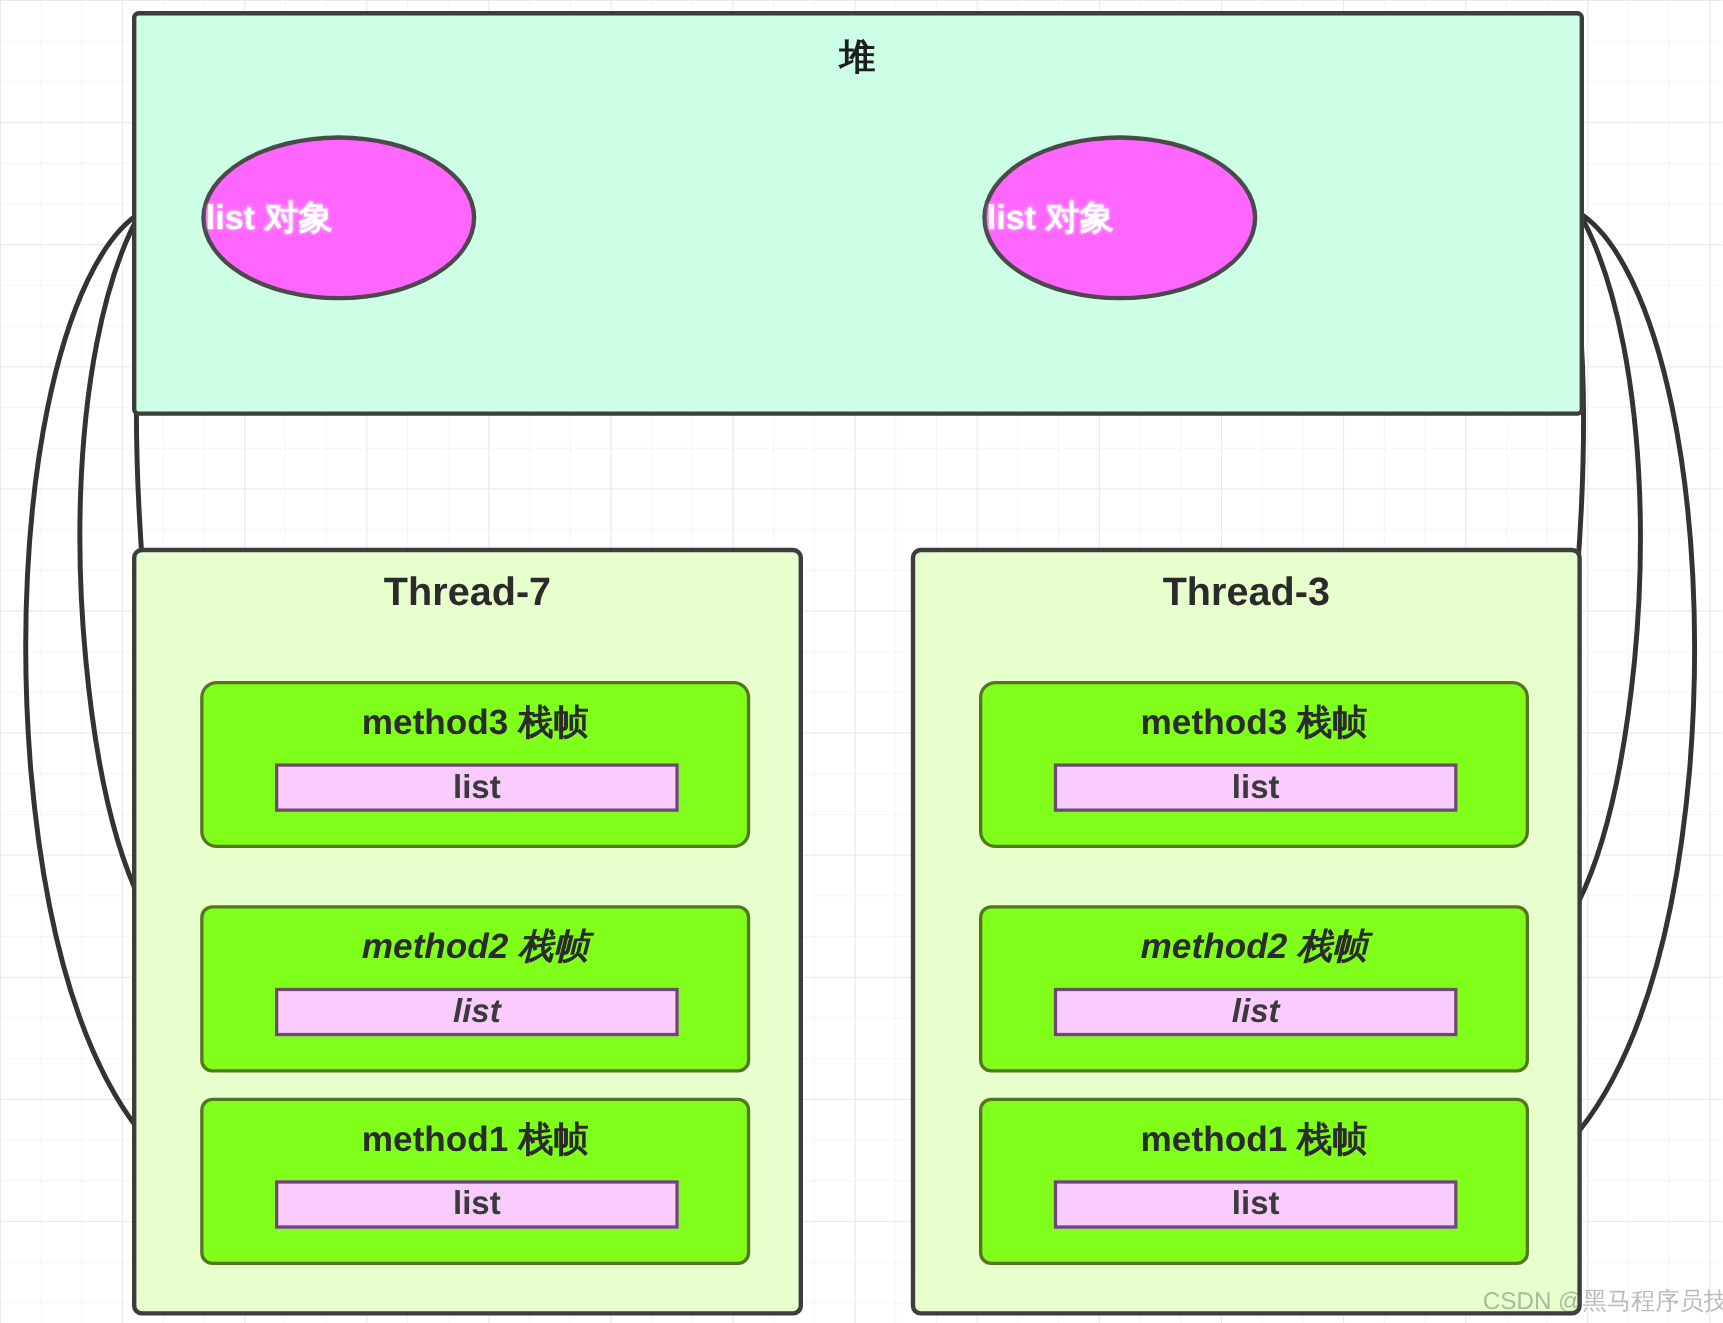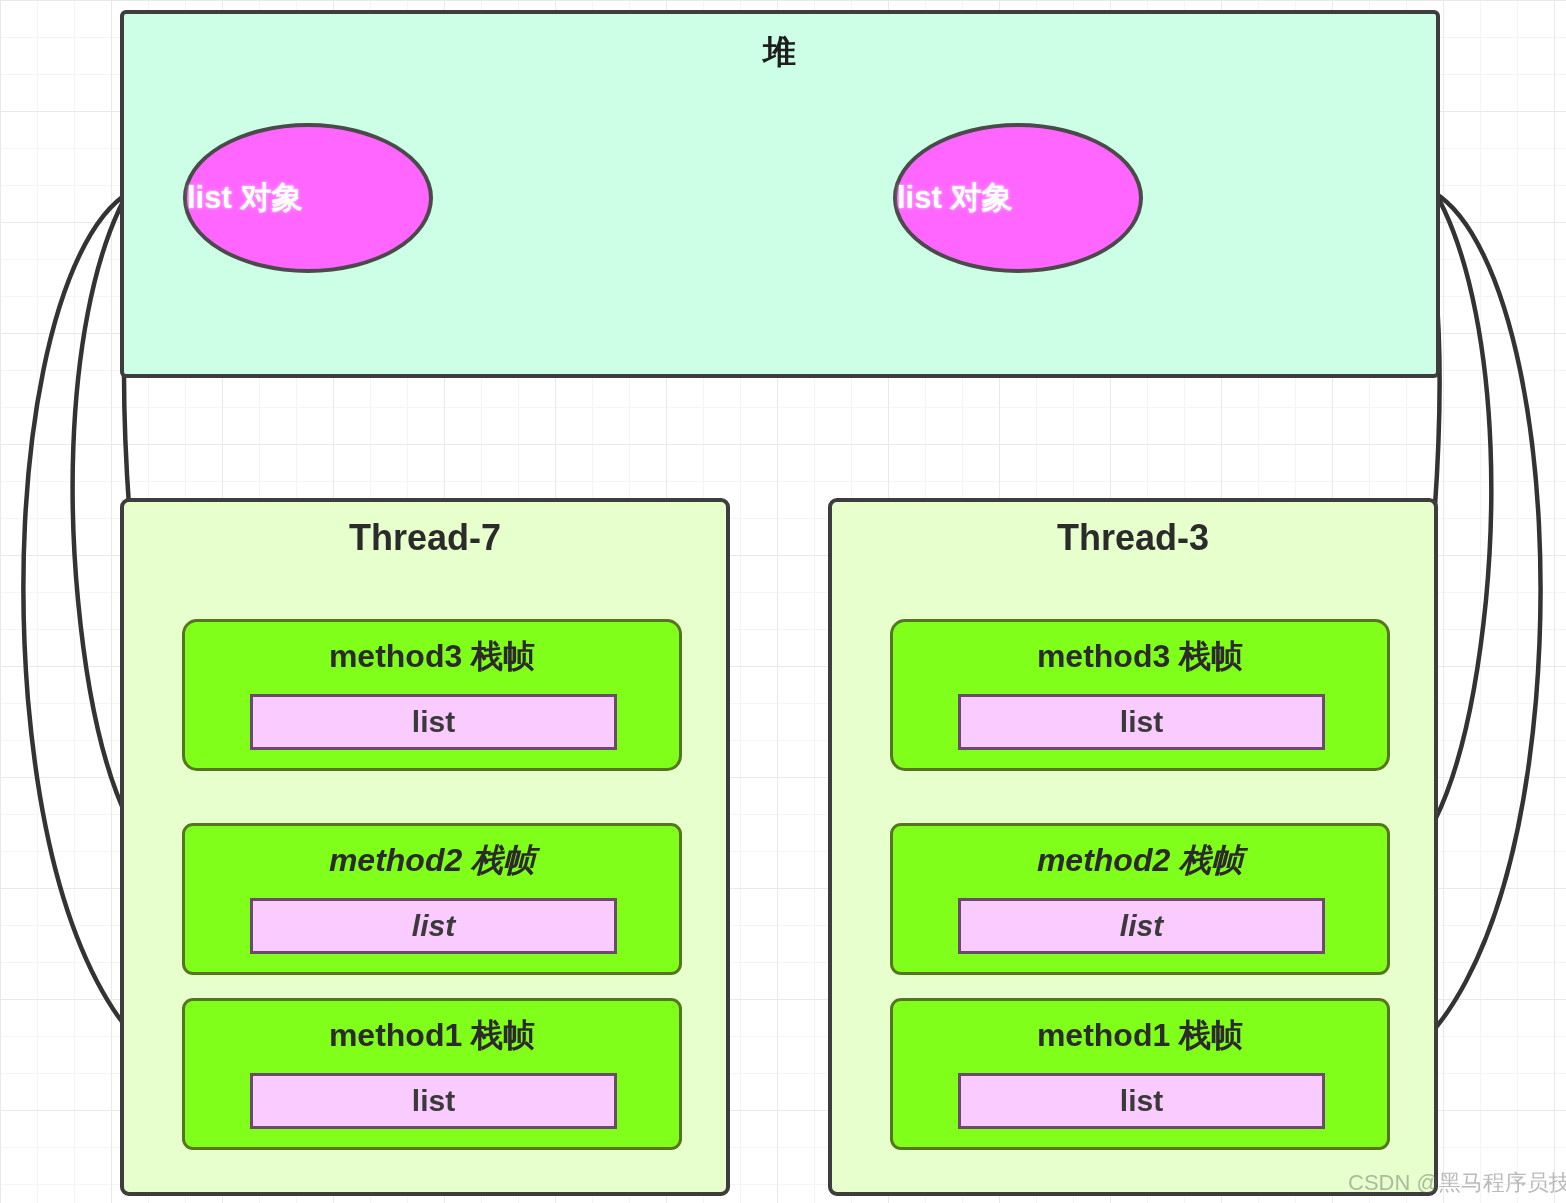--- a/index.html
+++ b/index.html
@@ -130,21 +130,21 @@
     font-size: 32px;
     font-weight: bold;
     color: #2b2b2b;
   }
 
   .var-box {
     position: absolute;
     left: 65px;
     top: 72px;
     width: 367px;
-    height: 56px;
+    height: 44px;
     background: #facbff;
     border: 3px solid #6b4a6e;
     box-sizing: border-box;
     display: flex;
     align-items: center;
     justify-content: center;
     font-size: 30px;
     font-weight: bold;
     color: #3a3a3a;
   }

